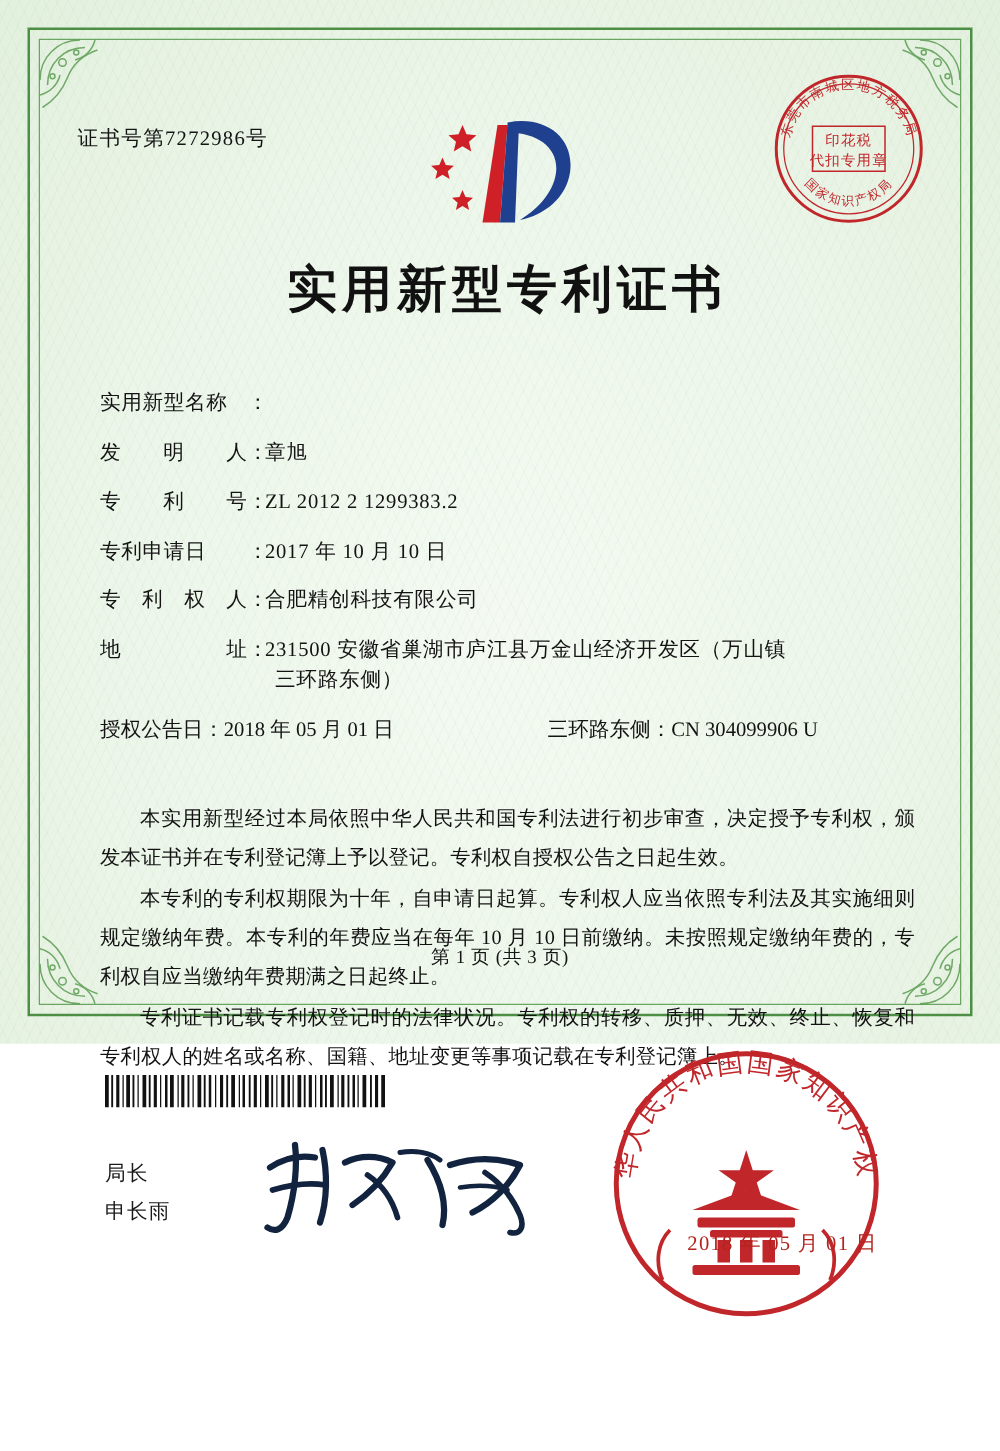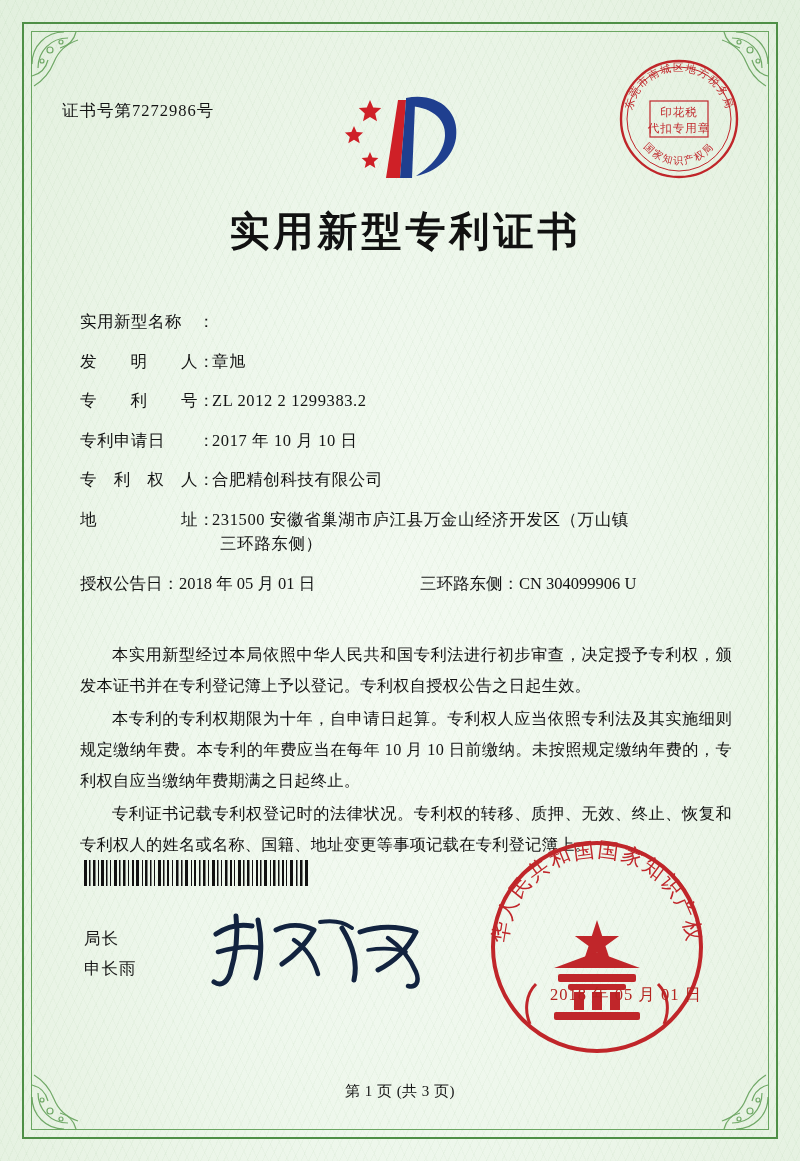--- a/index.html
+++ b/index.html
@@ -10,21 +10,21 @@
     width: 800px;
     height: 1161px;
     background: #ffffff;
     font-family: "Liberation Serif", "DejaVu Serif", serif;
     color: #1a1a1a;
     overflow: hidden;
   }
   .page {
     position: relative;
     width: 800px;
-    height: 1161px;
+    height: 835px;
     background:
       radial-gradient(ellipse at 50% 60%, #f4faf2 0%, #eef7ec 45%, #e8f3e4 75%, #e2f0de 100%);
   }
   
   .page::before {
     content: "";
     position: absolute;
     inset: 0;
     background-image:
       repeating-linear-gradient(115deg, rgba(120,175,110,0.055) 0px, rgba(120,175,110,0.055) 1px, transparent 1px, transparent 7px),
@@ -142,20 +142,21 @@
     margin-left: 8px;
     font-family: Liberation Serif, serif;
   }
 
   .pub-row {
     display: flex;
     align-items: flex-start;
     margin-top: 12px;
     font-size: 16.5px;
     white-space: nowrap;
+    gap: 18px;
   }
   .pub-left { width: 340px; flex: none; }
   .pub-right { }
 
   .paragraphs {
     position: absolute;
     left: 18px;
     right: 6px;
     top: 588px;
     font-size: 16.2px;

